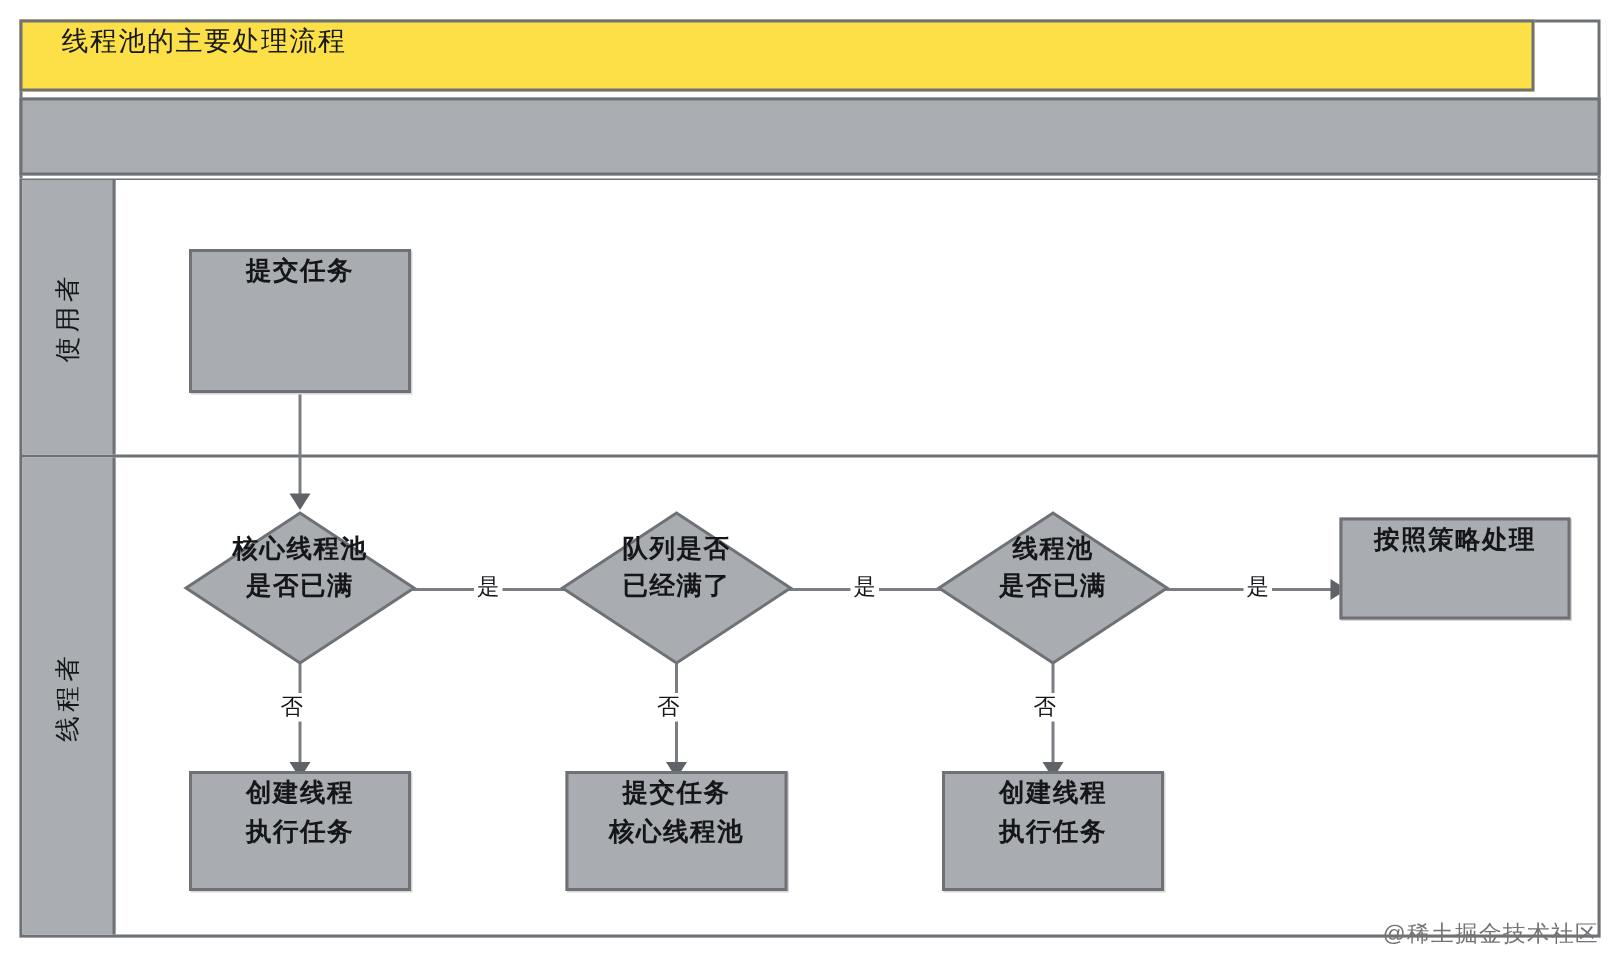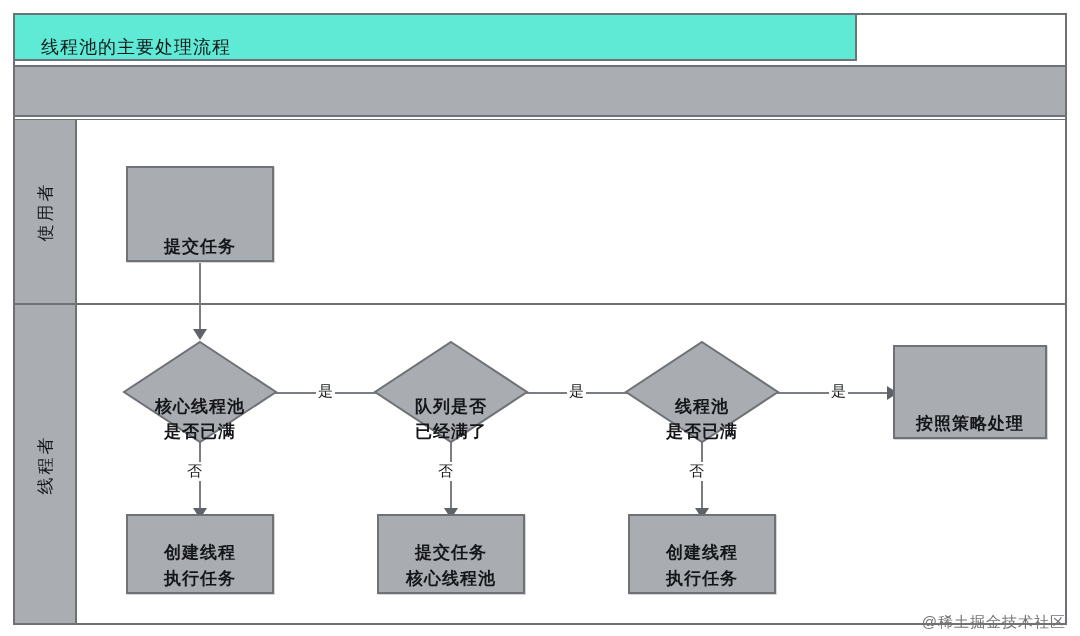--- a/index.html
+++ b/index.html
@@ -18,25 +18,25 @@
     left:13px;top:13px;
     width:1054px;height:612px;
     box-sizing:border-box;
     border:2px solid #6e7276;
     background:#ffffff;
   }
 
   
   .title-row{
     position:absolute;left:13px;top:13px;
-    width:844px;height:48px;
-    box-sizing:border-box;
-    border:2px solid #6e7276;
-    background:#5eead4;
-    display:flex;align-items:flex-end;
+    width:1010px;height:48px;
+    box-sizing:border-box;
+    border:2px solid #6e7276;
+    background:#fde047;
+    display:flex;align-items:flex-start;
   }
   .title-text{
     padding-left:26px;
     font-size:18px;color:#15181b;
     letter-spacing:1px;
     white-space:nowrap;
   }
 
   
   .band-row{
@@ -71,21 +71,21 @@
     transform:rotate(-90deg);
     white-space:nowrap;
     font-size:17px;color:#15181b;
     letter-spacing:3px;
   }
 
   
   .node{
     position:absolute;
     box-sizing:border-box;
-    display:flex;align-items:flex-end;justify-content:center;
+    display:flex;align-items:flex-start;justify-content:center;
     text-align:center;
   }
   .proc{
     background:#a9acb0;
     border:2px solid #6e7276;
     box-shadow:1px 1px 0 rgba(0,0,0,.16);
   }
   .proc .label{
     font-size:17px;line-height:26px;color:#141619;
     letter-spacing:1px;
@@ -218,21 +218,21 @@
   <div class="node dec" style="left:624px;top:340px;width:156px;height:104px;">
     <svg class="diamond" viewBox="0 0 156 104" preserveAspectRatio="none">
       <polygon points="78,2 154,52 78,102 2,52" fill="#a9acb0" stroke="#6e7276" stroke-width="2"></polygon>
     </svg>
     <div class="label">
       <div>线程池</div>
       <div>是否已满</div>
     </div>
   </div>
 
-  <div class="node proc" style="left:893px;top:345px;width:154px;height:94px;">
+  <div class="node proc" style="left:893px;top:345px;width:154px;height:68px;">
     <div class="label">
       <div>按照策略处理</div>
     </div>
   </div>
 
   <div class="node proc" style="left:126px;top:514px;width:148px;height:80px;">
     <div class="label">
       <div>创建线程</div>
       <div>执行任务</div>
     </div>

